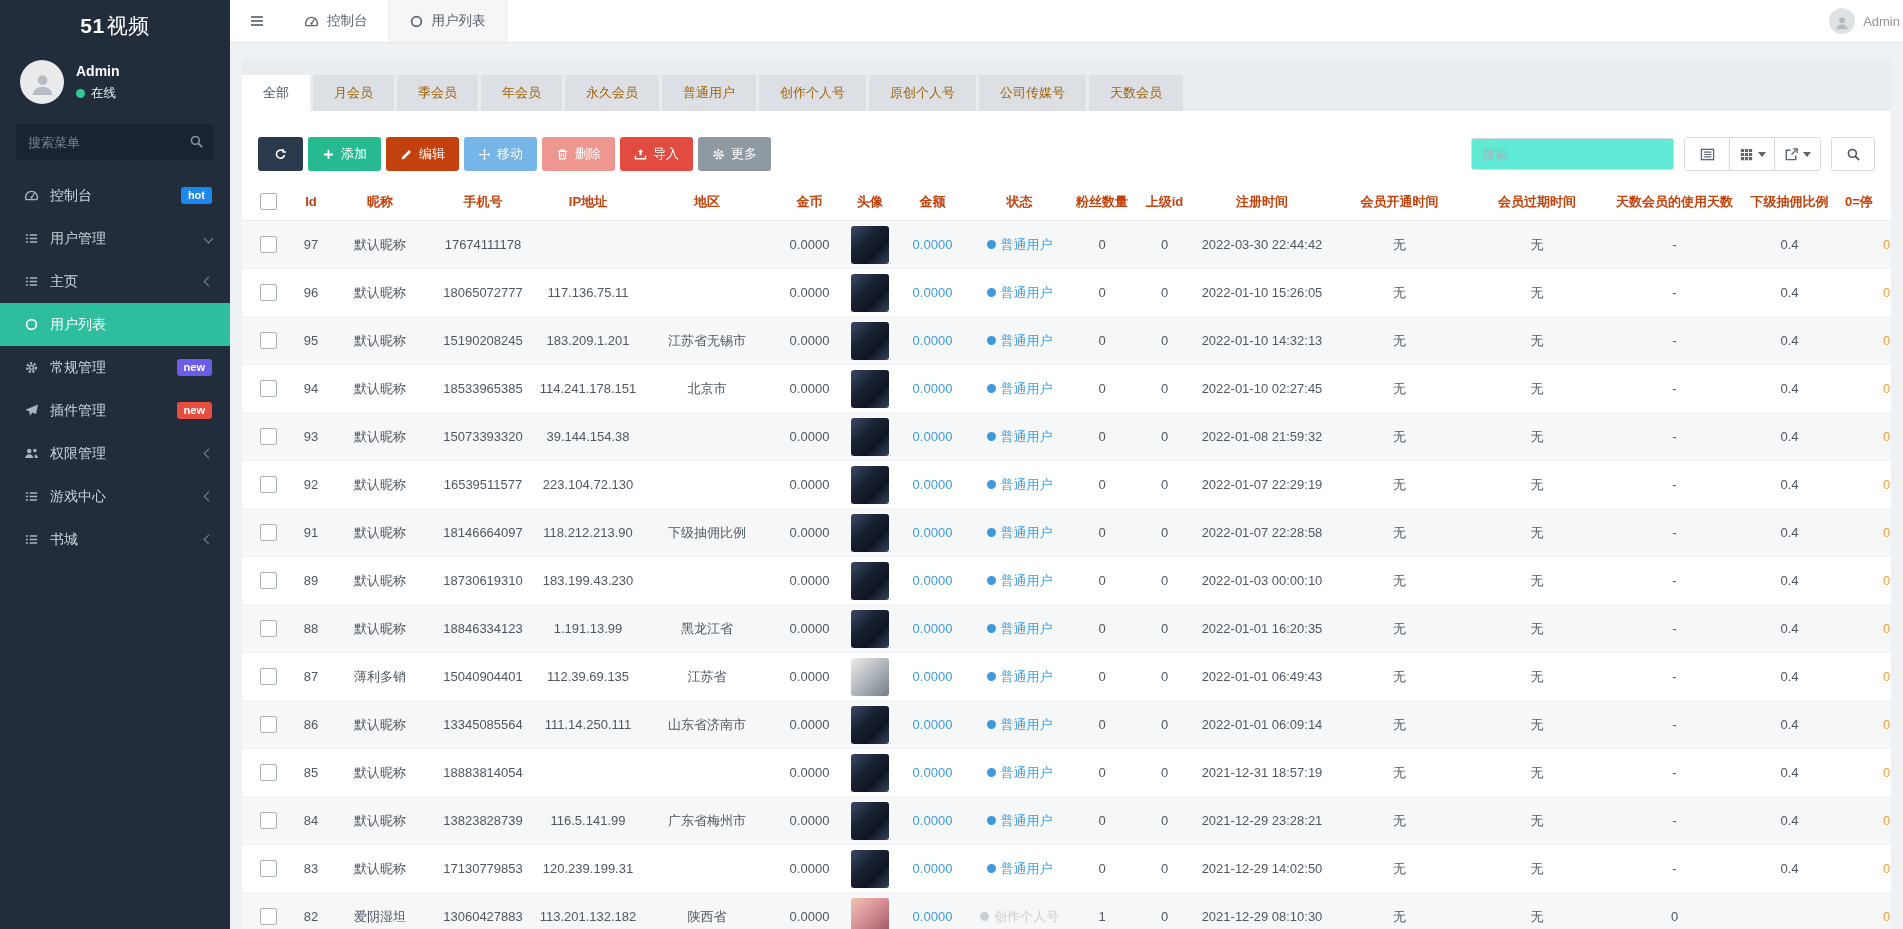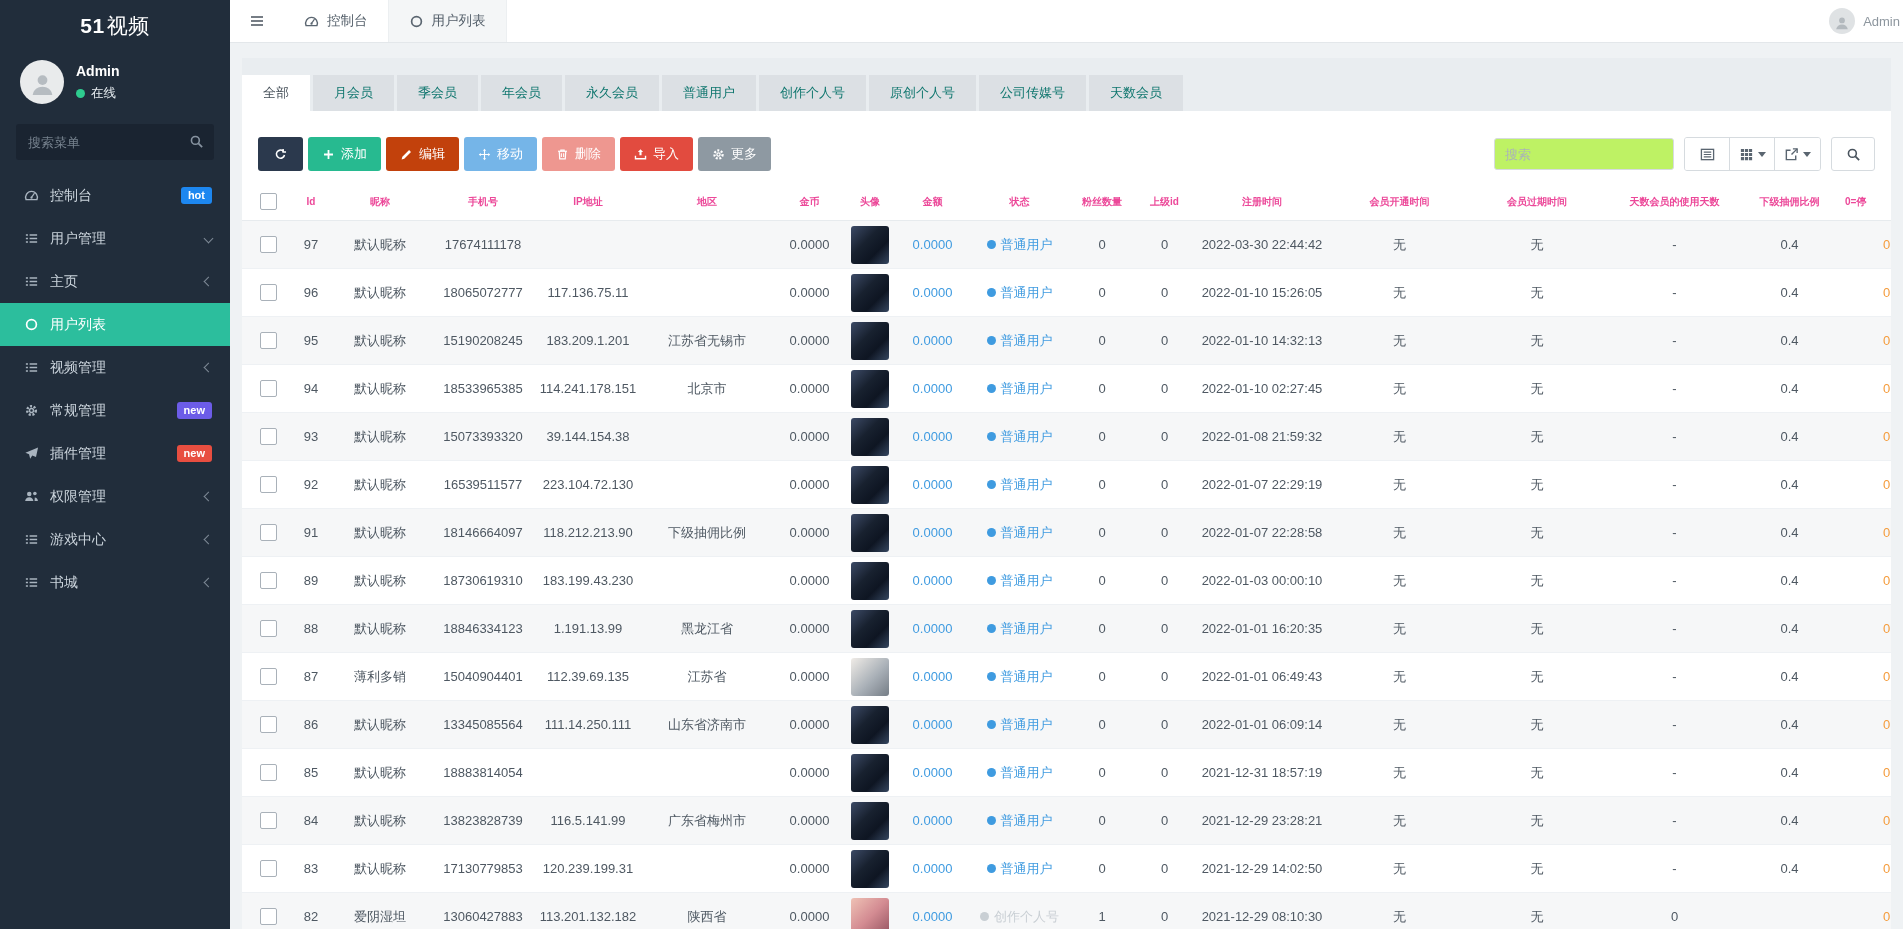--- a/index.html
+++ b/index.html
@@ -37,43 +37,43 @@
   .topbar{flex:0 0 42px;height:42px;background:#fff;border-bottom:1px solid #e3e7ea;display:flex;align-items:stretch}
   .burger{display:flex;align-items:center;padding:0 19px;color:#49535d;cursor:pointer}
   .ttab{display:flex;align-items:center;gap:8px;padding:0 20px;font-size:13.5px;color:#55606b;cursor:pointer}
   .ttab .ic{color:#5a6570}
   .ttab.active{background:#f4f6f7;border-left:1px solid #eceff1;border-right:1px solid #eceff1}
   .topuser{margin-left:auto;display:flex;align-items:center;gap:8px;padding-right:3px;color:#8d969e;font-size:13px}
   .uav{width:26px;height:26px;border-radius:50%;background:#dfe2e4;color:#b3b9be;display:flex;align-items:center;justify-content:center;overflow:hidden}
   .uav svg{width:16px;height:16px;margin-top:3px}
   .content{flex:1;padding:15px 12px 0;display:flex;flex-direction:column;min-height:0}
   .ftabs{flex:0 0 auto;background:#e9edf0;padding-top:17px;display:flex}
-  .ftab{height:36px;line-height:36px;padding:0 21px;background:#dce0e4;color:#0f766e;font-size:13px;margin-right:3px;cursor:pointer;white-space:nowrap}
+  .ftab{height:36px;line-height:36px;padding:0 21px;background:#dce0e4;color:#a16207;font-size:13px;margin-right:3px;cursor:pointer;white-space:nowrap}
   .ftab.active{background:#fff;color:#454f58}
   .card{background:#fff;flex:1;min-height:0;padding-top:26px;display:flex;flex-direction:column;overflow:hidden}
   .toolbar{display:flex;align-items:center;padding:0 16px;flex:0 0 auto}
   .tbtn{height:34px;border:none;border-radius:3px;color:#fff;font-size:13px;display:inline-flex;align-items:center;gap:6px;
         padding:0 14px;margin-right:5px;cursor:pointer;font-family:inherit}
   .tbtn .ic svg{width:13px;height:13px}
   .tbtn.icon-only{padding:0 16px}
   .tb-right{margin-left:auto;display:flex;align-items:center}
-  .tb-search{width:180px;height:32px;border:1px solid #d6dbdf;border-radius:3px;padding:0 10px;font-size:13px;color:#556;
-        outline:none;box-sizing:border-box;background:#bef264;font-family:inherit}
+  .tb-search{width:203px;height:32px;border:1px solid #d6dbdf;border-radius:3px;padding:0 10px;font-size:13px;color:#556;
+        outline:none;box-sizing:border-box;background:#5eead4;font-family:inherit}
   .tb-search::placeholder{color:#aab2b9}
   .vgroup{display:flex;margin-left:10px;border:1px solid #d6dbdf;border-radius:3px;overflow:hidden}
   .vbtn{width:45px;height:32px;background:#fff;display:flex;align-items:center;justify-content:center;gap:4px;color:#5a6570;
         border:none;border-right:1px solid #d6dbdf;cursor:pointer;box-sizing:border-box}
   .vbtn:last-child{border-right:none}
   .caret{width:0;height:0;border-left:4px solid transparent;border-right:4px solid transparent;border-top:5px solid #5a6570}
   .sbtn{width:42px;height:32px;margin-left:10px;border:1px solid #d6dbdf;border-radius:3px;background:#fff;display:flex;
         align-items:center;justify-content:center;color:#49535d;cursor:pointer}
   
   .tablewrap{margin-top:12px;overflow:hidden;flex:1}
   table{border-collapse:collapse;table-layout:fixed;width:1700px}
-  th{font-size:10px;color:#ec4899;font-weight:bold;height:37px;text-align:center;padding:0 3px;white-space:nowrap;overflow:hidden}
+  th{font-size:13px;color:#c2410c;font-weight:bold;height:37px;text-align:center;padding:0 3px;white-space:nowrap;overflow:hidden}
   thead tr{border-bottom:1px solid #e7ebee}
   td{height:47px;text-align:center;font-size:13px;color:#4e5862;padding:0 3px;white-space:nowrap;overflow:hidden}
   tbody tr:nth-child(odd){background:#f6f7f8}
   tbody tr{border-top:1px solid #eef1f4}
   .cb{width:15px;height:15px;border:1px solid #a9b1b9;border-radius:2px;background:#fff;display:inline-block;cursor:pointer;vertical-align:middle}
   .ava{width:38px;height:38px;border-radius:3px;display:inline-block;vertical-align:middle}
   .av-dark{background:linear-gradient(135deg,#3c4a66 0%,#18212f 40%,#0e1522 68%,#35465f 100%)}
   .av-light{background:linear-gradient(135deg,#f0ece7 0%,#aab1b8 55%,#757d86 100%)}
   .av-pink{background:linear-gradient(135deg,#efc2b5 0%,#d38b92 50%,#93525f 100%)}
   .lnk{color:#3f9be0;cursor:pointer;text-decoration:none}
@@ -148,29 +148,20 @@
           <span>主页</span>
           <span class="chev left"></span>
         </div>
         <div class="side-item active">
           <span class="ic">
             <svg viewBox="0 0 16 16">
               <circle cx="8" cy="8" r="5.2" fill="none" stroke="currentColor" stroke-width="1.8"></circle>
             </svg>
           </span>
           <span>用户列表</span>
-        </div>
-        <div class="side-item">
-          <span class="ic">
-            <svg viewBox="0 0 16 16">
-              <path d="M2 4.2h2.2M6 4.2h8M2 8h2.2M6 8h8M2 11.8h2.2M6 11.8h8" stroke="currentColor" stroke-width="1.7"></path>
-            </svg>
-          </span>
-          <span>视频管理</span>
-          <span class="chev left"></span>
         </div>
         <div class="side-item">
           <span class="ic">
             <svg viewBox="0 0 16 16">
               <circle cx="8" cy="8" r="4.6" fill="none" stroke="currentColor" stroke-width="2.6" stroke-dasharray="2.2 1.7"></circle>
               <circle cx="8" cy="8" r="2.1" fill="none" stroke="currentColor" stroke-width="1.5"></circle>
             </svg>
           </span>
           <span>常规管理</span>
           <span class="badge" style="background:#6c5ce7">new</span>

